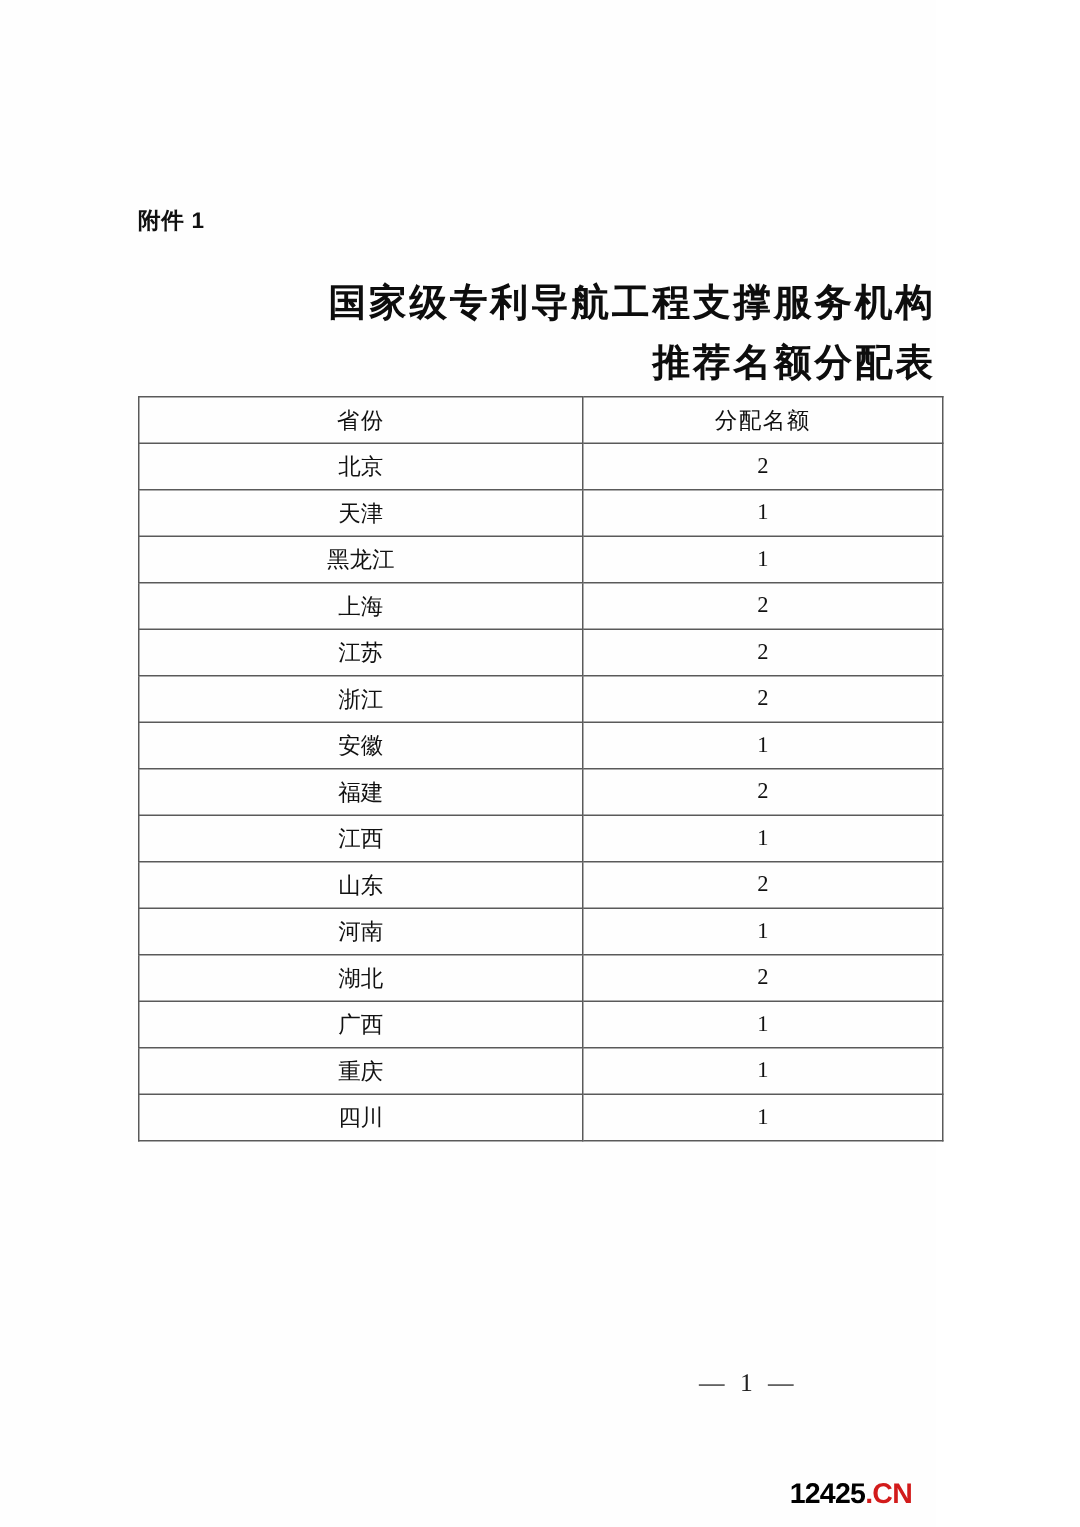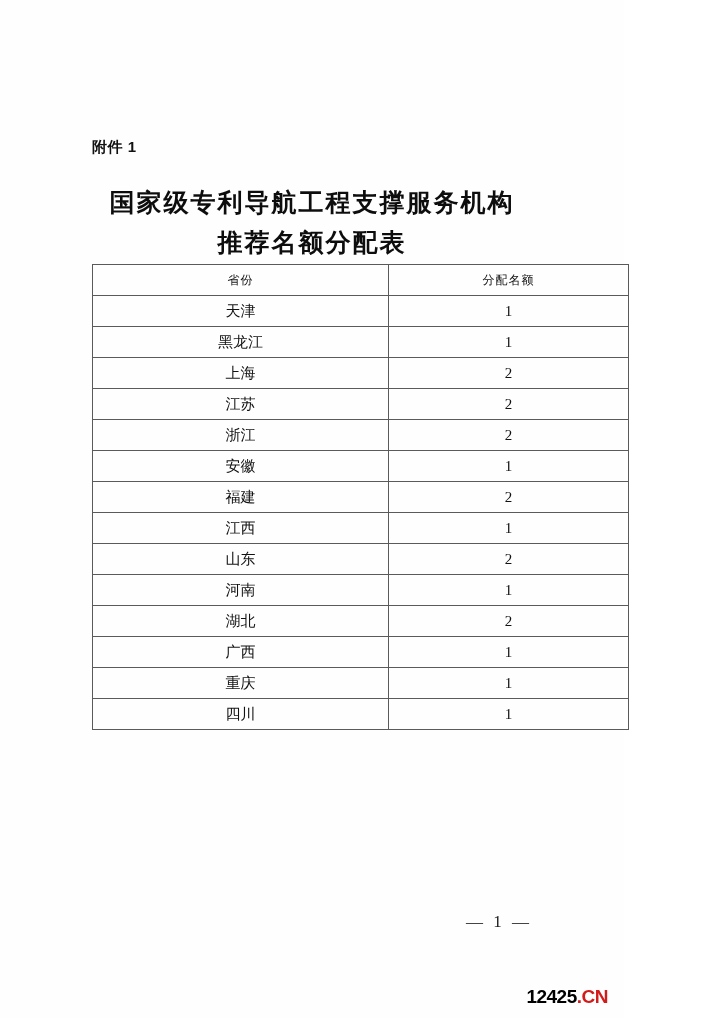--- a/index.html
+++ b/index.html
@@ -31,21 +31,21 @@
     font-weight: bold;
     font-size: 15px;
     letter-spacing: 0.5px;
     color: #111;
   }
   .doc-title {
     position: absolute;
     left: 0;
     right: 0;
     top: 182px;
-    text-align: center;
+    text-align: right;
     font-family: "Liberation Sans", "DejaVu Sans", sans-serif;
   }
   .doc-title .line {
     font-weight: bold;
     font-size: 25px;
     letter-spacing: 2px;
     line-height: 40px;
     color: #0d0d0d;
   }
   .table-wrap {
@@ -64,21 +64,21 @@
     height: 30px;
     text-align: center;
     vertical-align: middle;
     font-size: 15px;
     font-family: "Liberation Sans", "DejaVu Sans", sans-serif;
     font-weight: normal;
     color: #111;
     padding: 0;
   }
   table.alloc th {
-    font-size: 12px;
+    font-size: 15px;
     letter-spacing: 1px;
   }
   table.alloc td.num {
     font-family: "Liberation Serif", "DejaVu Serif", serif;
     font-size: 15px;
   }
   table.alloc col.c1 { width: 296px; }
   table.alloc col.c2 { width: 240px; }
   .page-number {
     position: absolute;
@@ -120,20 +120,24 @@
         <col class="c2">
       </colgroup>
       <thead>
         <tr>
           <th>省份</th>
           <th>分配名额</th>
         </tr>
       </thead>
       <tbody>
         <tr>
+          <td>北京</td>
+          <td class="num">2</td>
+        </tr>
+        <tr>
           <td>天津</td>
           <td class="num">1</td>
         </tr>
         <tr>
           <td>黑龙江</td>
           <td class="num">1</td>
         </tr>
         <tr>
           <td>上海</td>
           <td class="num">2</td>

